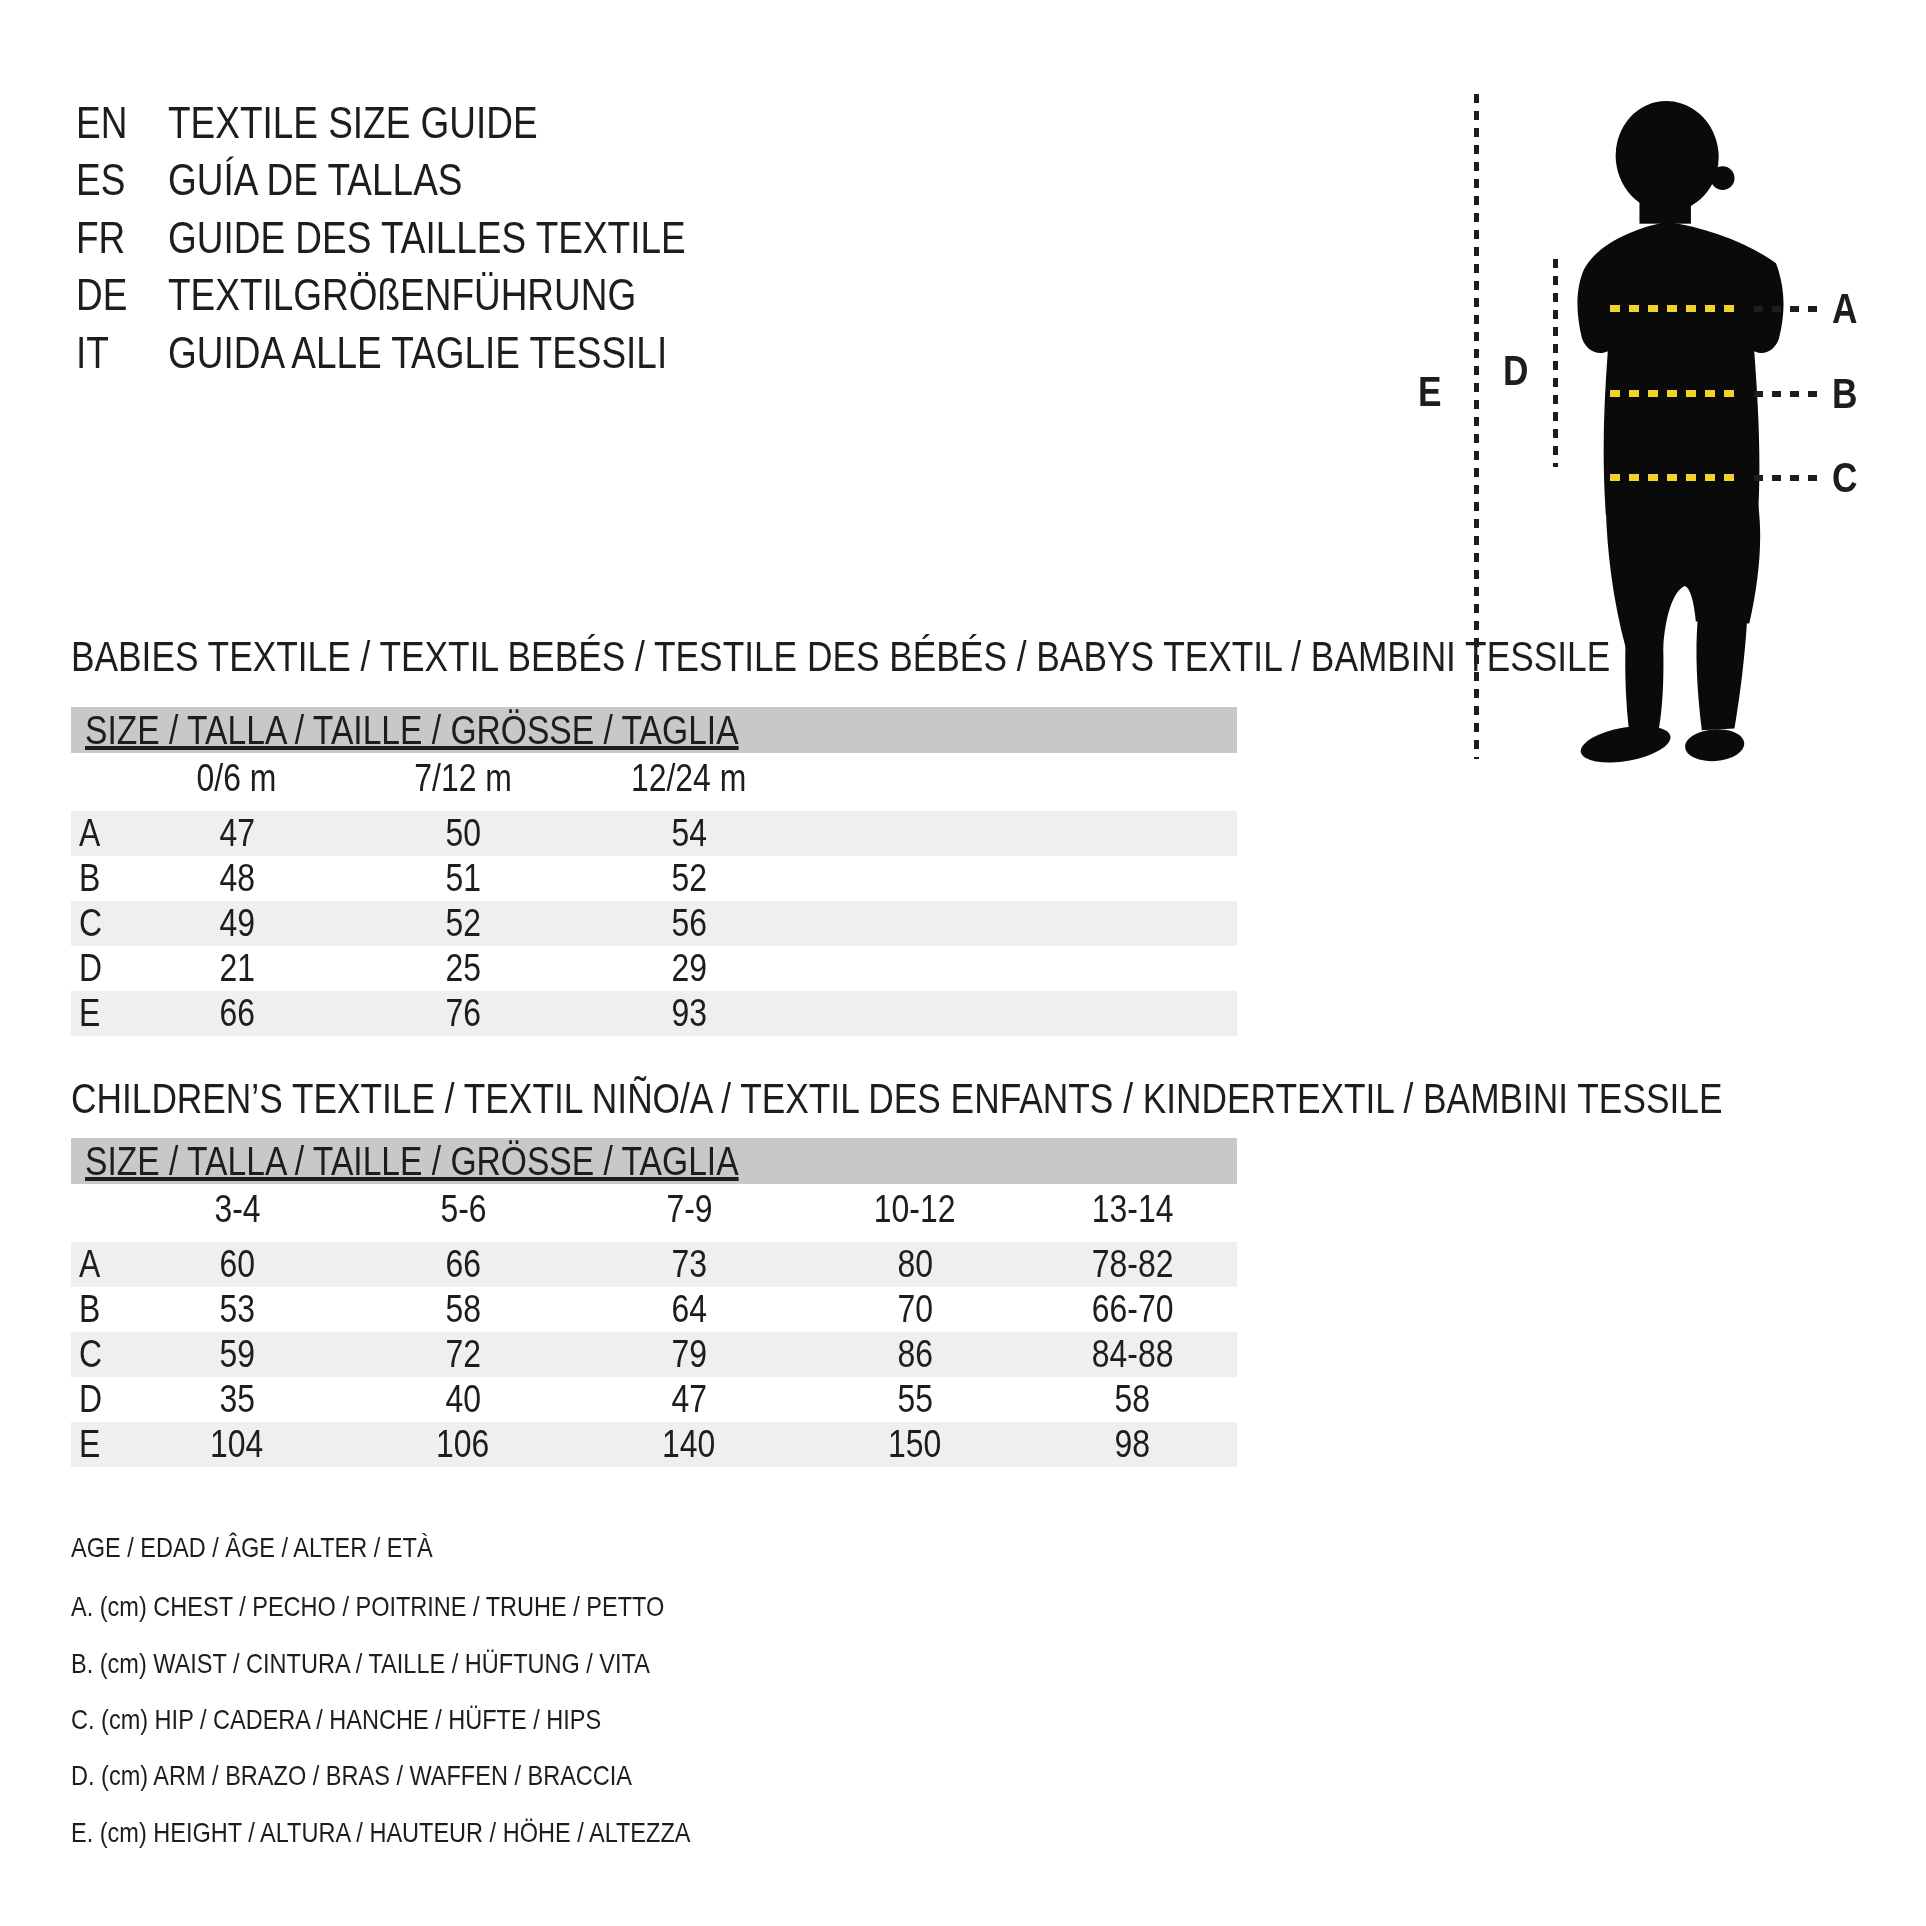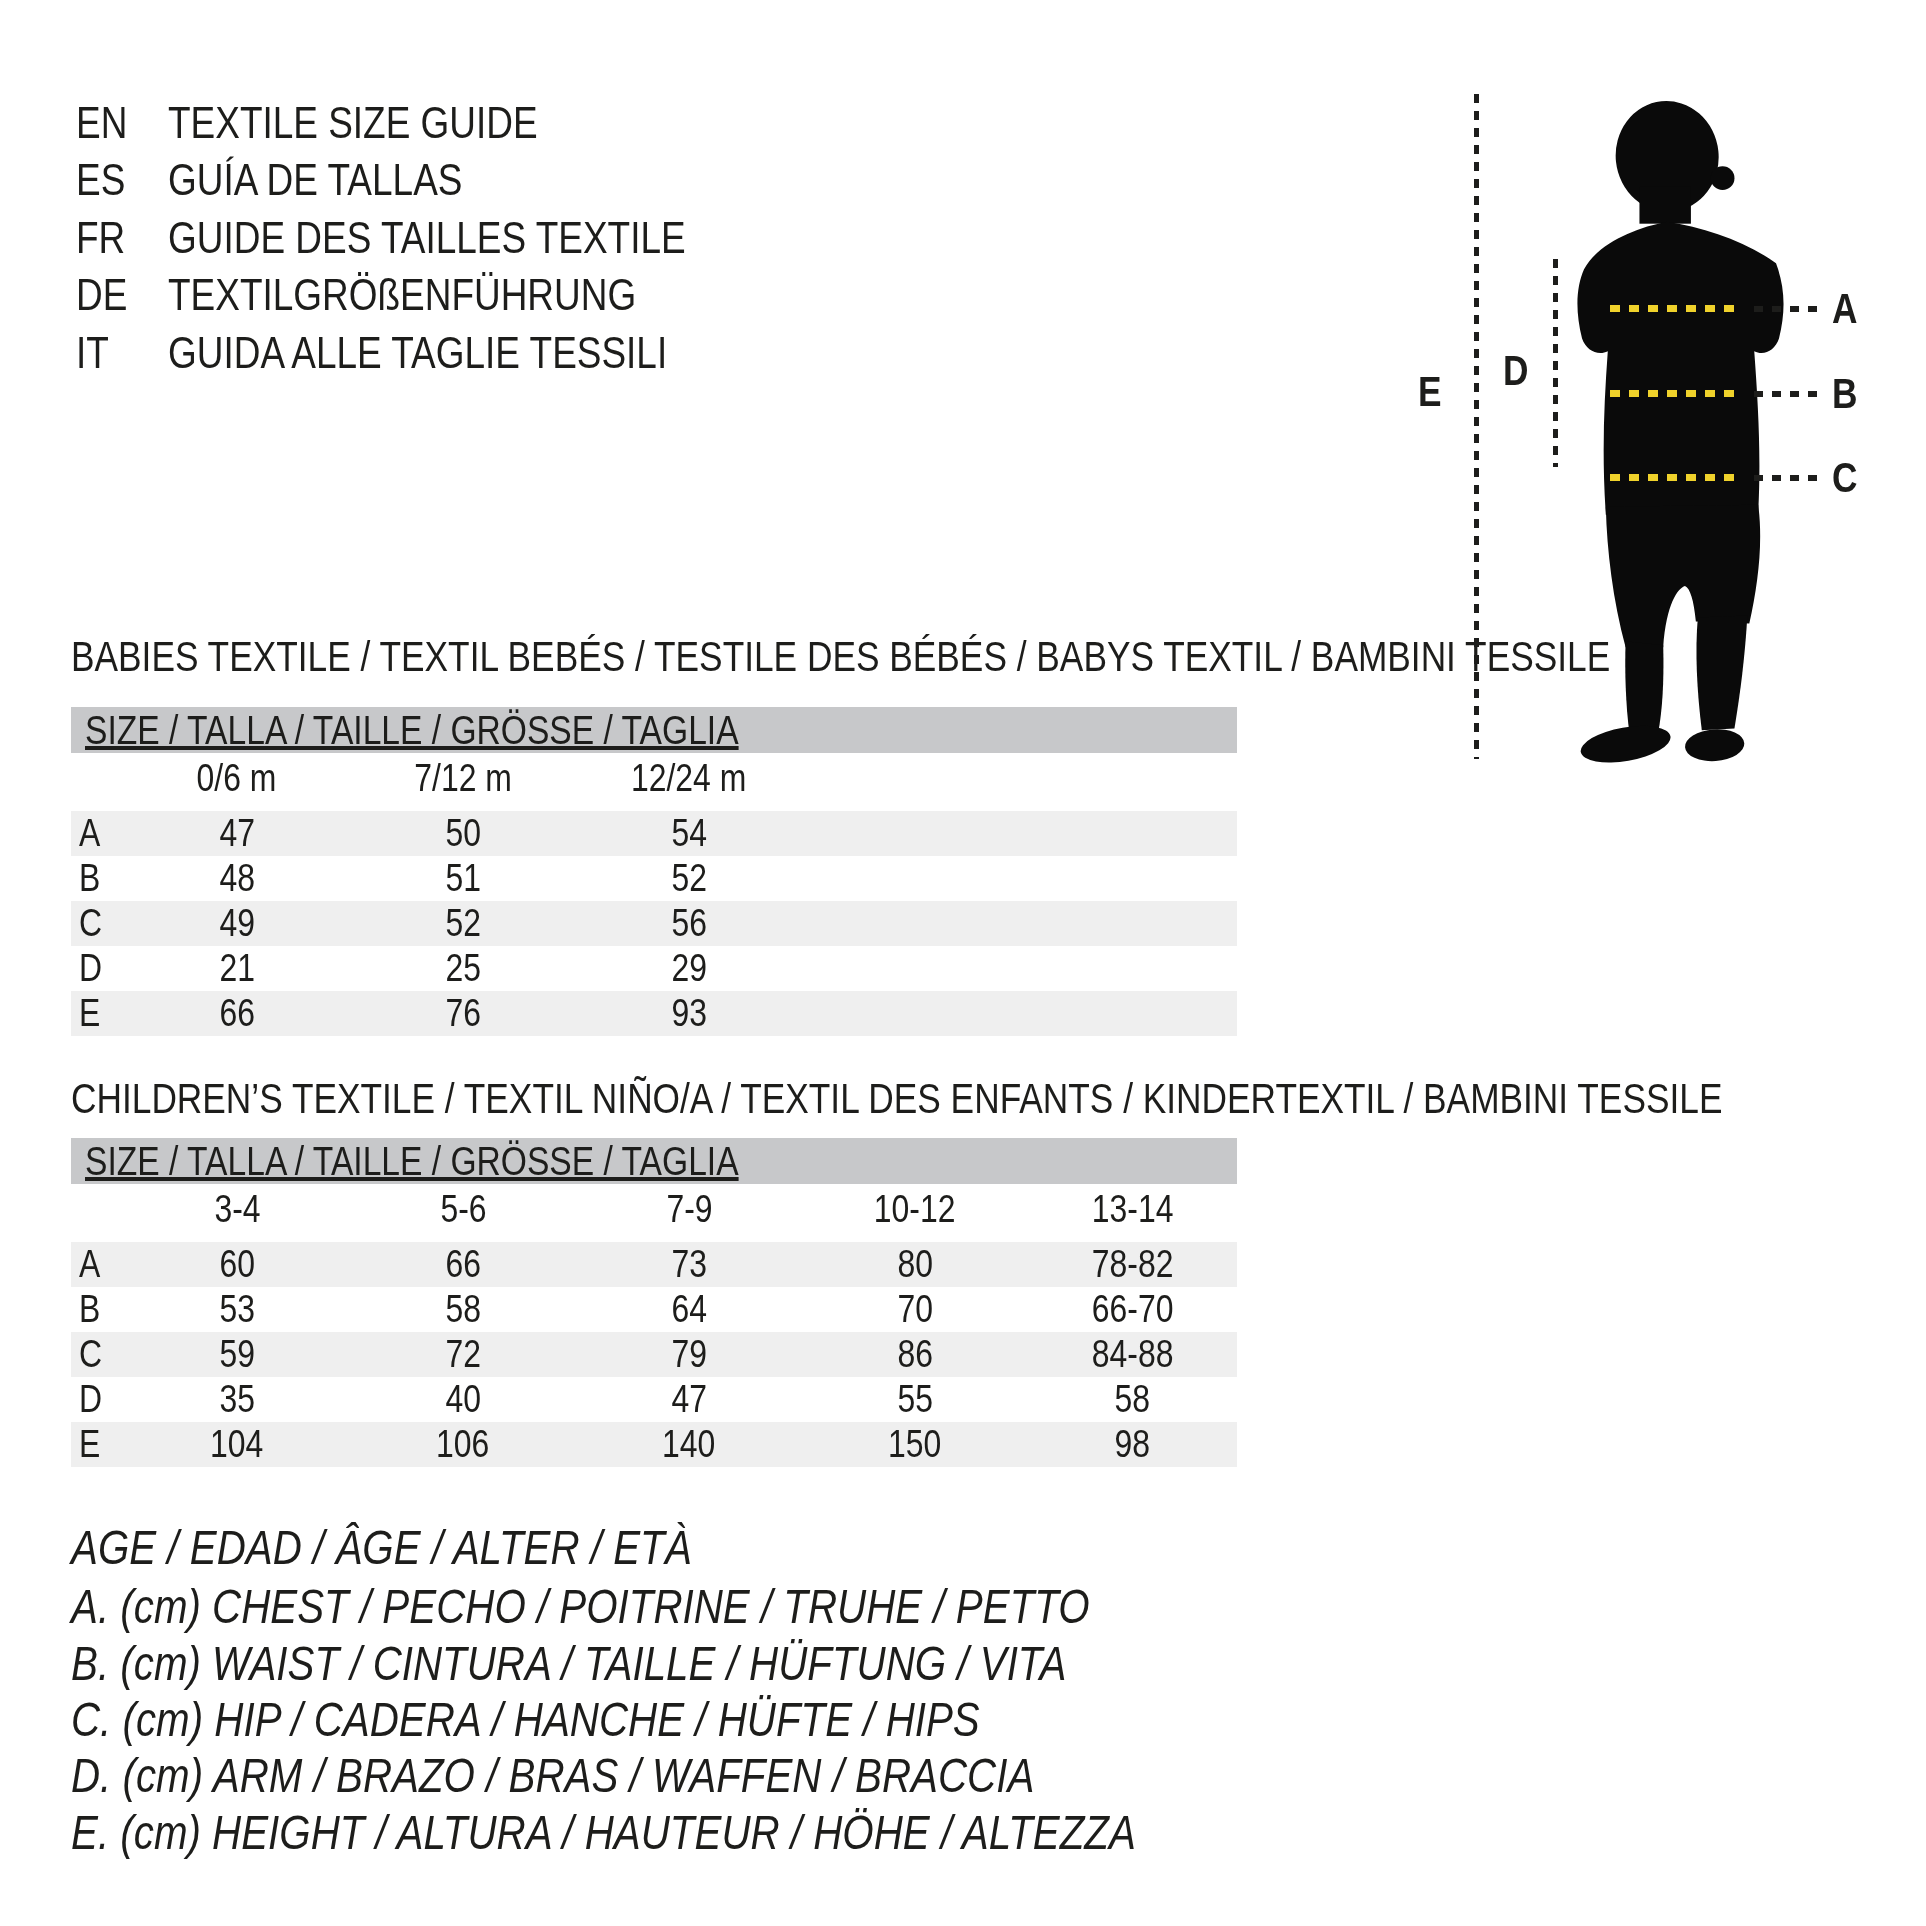--- a/index.html
+++ b/index.html
@@ -26,21 +26,21 @@
   .t-bar{height:46px;background:#c7c8ca;display:flex;align-items:center;padding-left:14px;font-size:40px;text-decoration:underline;}
   .t-head{display:grid;height:58px;line-height:50px;}
   .t-row{display:grid;height:45px;line-height:45px;}
   .g3{grid-template-columns:53px 226px 226px 226px 1fr;}
   .g5{grid-template-columns:53px 226px 226px 226px 226px 1fr;text-decoration:underline;}
   .stripe{background:#efefef;}
   .t-cell{text-align:center;}
   .t-label{text-align:left;padding-left:8px;}
 
   
-  .legend-row{position:absolute;left:71px;height:57px;line-height:57px;font-size:48px;font-style:italic;}
+  .legend-row{position:absolute;left:71px;height:57px;line-height:57px;font-size:28px;}
 
   
   .vdash{position:absolute;width:5px;
     background:repeating-linear-gradient(to bottom,#1d1d1b 0 9px,transparent 9px 17px);}
   .ydash{position:absolute;height:7px;
     background:repeating-linear-gradient(to right,#f0d22b 0 10px,transparent 10px 19px);}
   .kdash{position:absolute;height:6px;
     background:repeating-linear-gradient(to right,#1d1d1b 0 9px,transparent 9px 18px);}
   .fig-label{position:absolute;font-size:42px;font-weight:700;line-height:51px;}
 </style>

